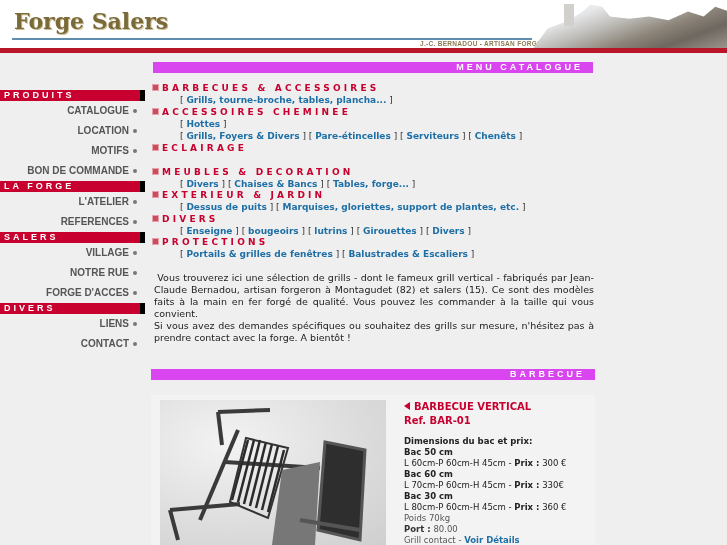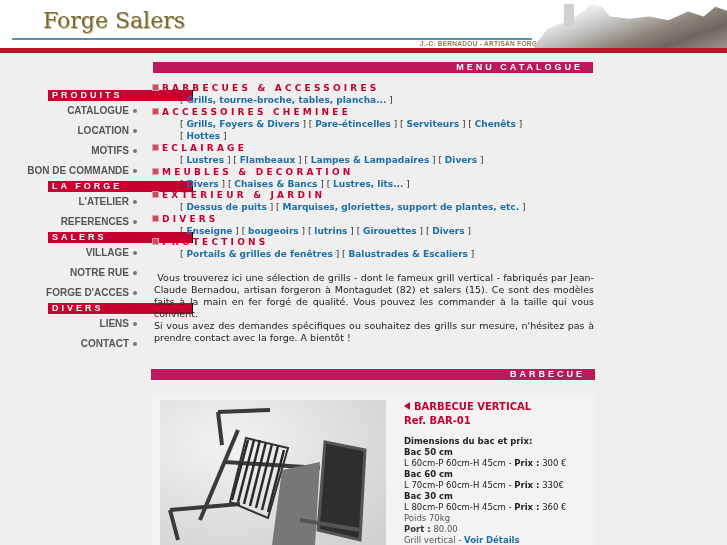--- a/index.html
+++ b/index.html
@@ -6,24 +6,23 @@
   body {
     width: 727px; height: 545px; overflow: hidden;
     background: #efefef;
     font-family: "DejaVu Sans", sans-serif;
     position: relative;
   }
   
   .header { position: absolute; left: 0; top: 0; width: 727px; height: 50px; background: #ffffff; }
   .logo {
     position: absolute; left: 14px; top: 8px;
-    font-family: "DejaVu Serif", serif; font-weight: normal; font-size: 22px;
+    font-family: "DejaVu Serif", serif; font-weight: bold; font-size: 22px;
     color: #7a6a3a; letter-spacing: 0px;
     text-shadow: 1px 1px 0 #cbbf95;
-    margin-left: 29px;
   }
   .logo-line { position: absolute; left: 12px; top: 38px; width: 520px; height: 2px; background: #5e8dad; }
   .tagline {
     position: absolute; left: 420px; top: 40px;
     font-family: "Liberation Sans", sans-serif; font-size: 6.5px; font-weight: bold;
     color: #8b7b52; letter-spacing: 0.3px;
   }
   .tagline-line { position: absolute; left: 402px; top: 38px; width: 118px; height: 1px; background: #5e8dad; }
   .town-img {
     position: absolute; left: 532px; top: 2px; width: 195px; height: 48px;
@@ -41,25 +40,24 @@
     position: absolute; right: 8px; font-family: "Liberation Sans", sans-serif;
     font-size: 10px; font-weight: bold; color: #555555; white-space: nowrap;
     cursor: pointer;
   }
   .sb-item .dot { display: inline-block; width: 4px; height: 4px; border-radius: 50%; background: #777; margin-left: 4px; vertical-align: middle; }
   .sb-head {
     position: absolute; left: 0; width: 145px; height: 11px;
     background: #c8002f; color: #ffffff;
     font-family: "Liberation Sans", sans-serif; font-weight: bold; font-size: 9px;
     letter-spacing: 3px; padding-left: 4px; line-height: 11px;
-    border-right: 1px solid #000000;
-    margin-left: 48px;
+    border-right: 5px solid #000000;
   }
   .bar {
-    position: absolute; height: 11px; background: #be185d; color: #fff;
+    position: absolute; height: 11px; background: #d946ef; color: #fff;
     font-family: "Liberation Sans", sans-serif; font-weight: bold; font-size: 9px;
     letter-spacing: 3px; line-height: 11px; text-align: right; padding-right: 10px;
   }
   .cat { position: absolute; left: 152px; font-family: "DejaVu Sans", sans-serif; }
   .cat-title {
     font-size: 9px; font-weight: bold; color: #c8002f; letter-spacing: 3.2px; height: 12px; line-height: 12px;
   }
   .cat-title .sq { display: inline-block; width: 7px; height: 7px; background: #c84d5e; border: 1px solid #e8a0aa; margin-right: 3px; vertical-align: 0px; }
   .cat-links { padding-left: 28px; font-size: 9px; color: #333; height: 12px; line-height: 12px; white-space: nowrap; }
   .cat-links a { color: #1e6fa6; font-weight: bold; text-decoration: none; cursor: pointer; }
@@ -123,32 +121,31 @@
 
 <div class="bar" style="left:153px; top:62px; width:440px;">MENU CATALOGUE</div>
 
 <div class="cat" style="top:82px">
   <div class="cat-title"><span class="sq"></span><span>BARBECUES &amp; ACCESSOIRES</span></div>
   <div class="cat-links">[ <a>Grills, tourne-broche, tables, plancha...</a> ]</div>
 </div>
 
 <div class="cat" style="top:106px">
   <div class="cat-title"><span class="sq"></span><span>ACCESSOIRES CHEMINEE</span></div>
+  <div class="cat-links">[ <a>Hottes</a> ]</div>
   <div class="cat-links">[ <a>Grills, Foyers &amp; Divers</a> ] [ <a>Pare-étincelles</a> ] [ <a>Serviteurs</a> ] [ <a>Chenêts</a> ]</div>
-  <div class="cat-links">[ <a>Hottes</a> ]</div>
 </div>
 
 <div class="cat" style="top:142px">
   <div class="cat-title"><span class="sq"></span><span>ECLAIRAGE</span></div>
-  <div class="cat-links">[ <a>Lustres</a> ] [ <a>Flambeaux</a> ] [ <a>Lampes &amp; Lampadaires</a> ] [ <a>Divers</a> ]</div>
 </div>
 
 <div class="cat" style="top:166px">
   <div class="cat-title"><span class="sq"></span><span>MEUBLES &amp; DECORATION</span></div>
-  <div class="cat-links">[ <a>Divers</a> ] [ <a>Chaises &amp; Bancs</a> ] [ <a>Lustres, lits...</a> ]</div>
+  <div class="cat-links">[ <a>Divers</a> ] [ <a>Chaises &amp; Bancs</a> ] [ <a>Tables, forge...</a> ]</div>
 </div>
 
 <div class="cat" style="top:189px">
   <div class="cat-title"><span class="sq"></span><span>EXTERIEUR &amp; JARDIN</span></div>
   <div class="cat-links">[ <a>Dessus de puits</a> ] [ <a>Marquises, gloriettes, support de plantes, etc.</a> ]</div>
 </div>
 
 <div class="cat" style="top:213px">
   <div class="cat-title"><span class="sq"></span><span>DIVERS</span></div>
   <div class="cat-links">[ <a>Enseigne</a> ] [ <a>bougeoirs</a> ] [ <a>lutrins</a> ] [ <a>Girouettes</a> ] [ <a>Divers</a> ]</div>
@@ -206,14 +203,14 @@
   <div class="p-line"><span>L 60cm-P 60cm-H 45cm - </span><b>Prix :</b><span> 300 €</span></div>
 
   <div class="p-line b">Bac 60 cm</div>
   <div class="p-line"><span>L 70cm-P 60cm-H 45cm - </span><b>Prix :</b><span> 330€</span></div>
 
   <div class="p-line b">Bac 30 cm</div>
   <div class="p-line"><span>L 80cm-P 60cm-H 45cm - </span><b>Prix :</b><span> 360 €</span></div>
 
   <div class="p-line g">Poids 70kg</div>
   <div class="p-line g"><b style="color:#333">Port :</b><span> 80.00</span></div>
-  <div class="p-line g"><span>Grill vertical - </span><a>Voir Détails</a></div>
+  <div class="p-line g"><span>Grill contact - </span><a>Voir Détails</a></div>
 </div>
 
 </body></html>

